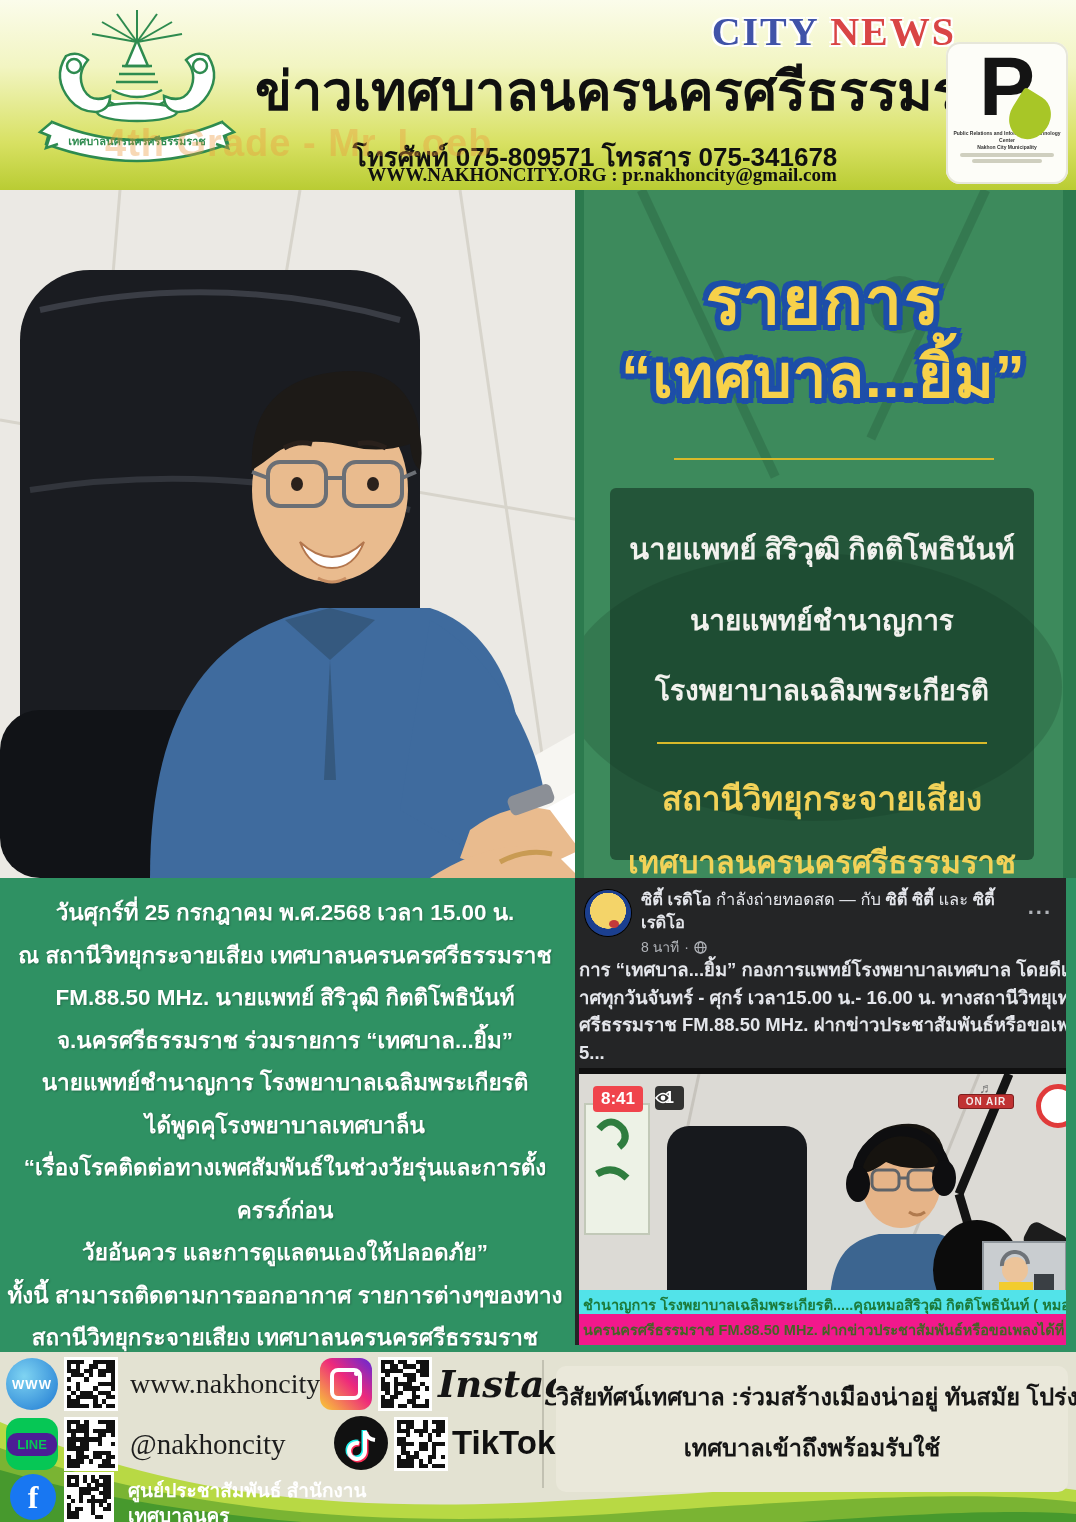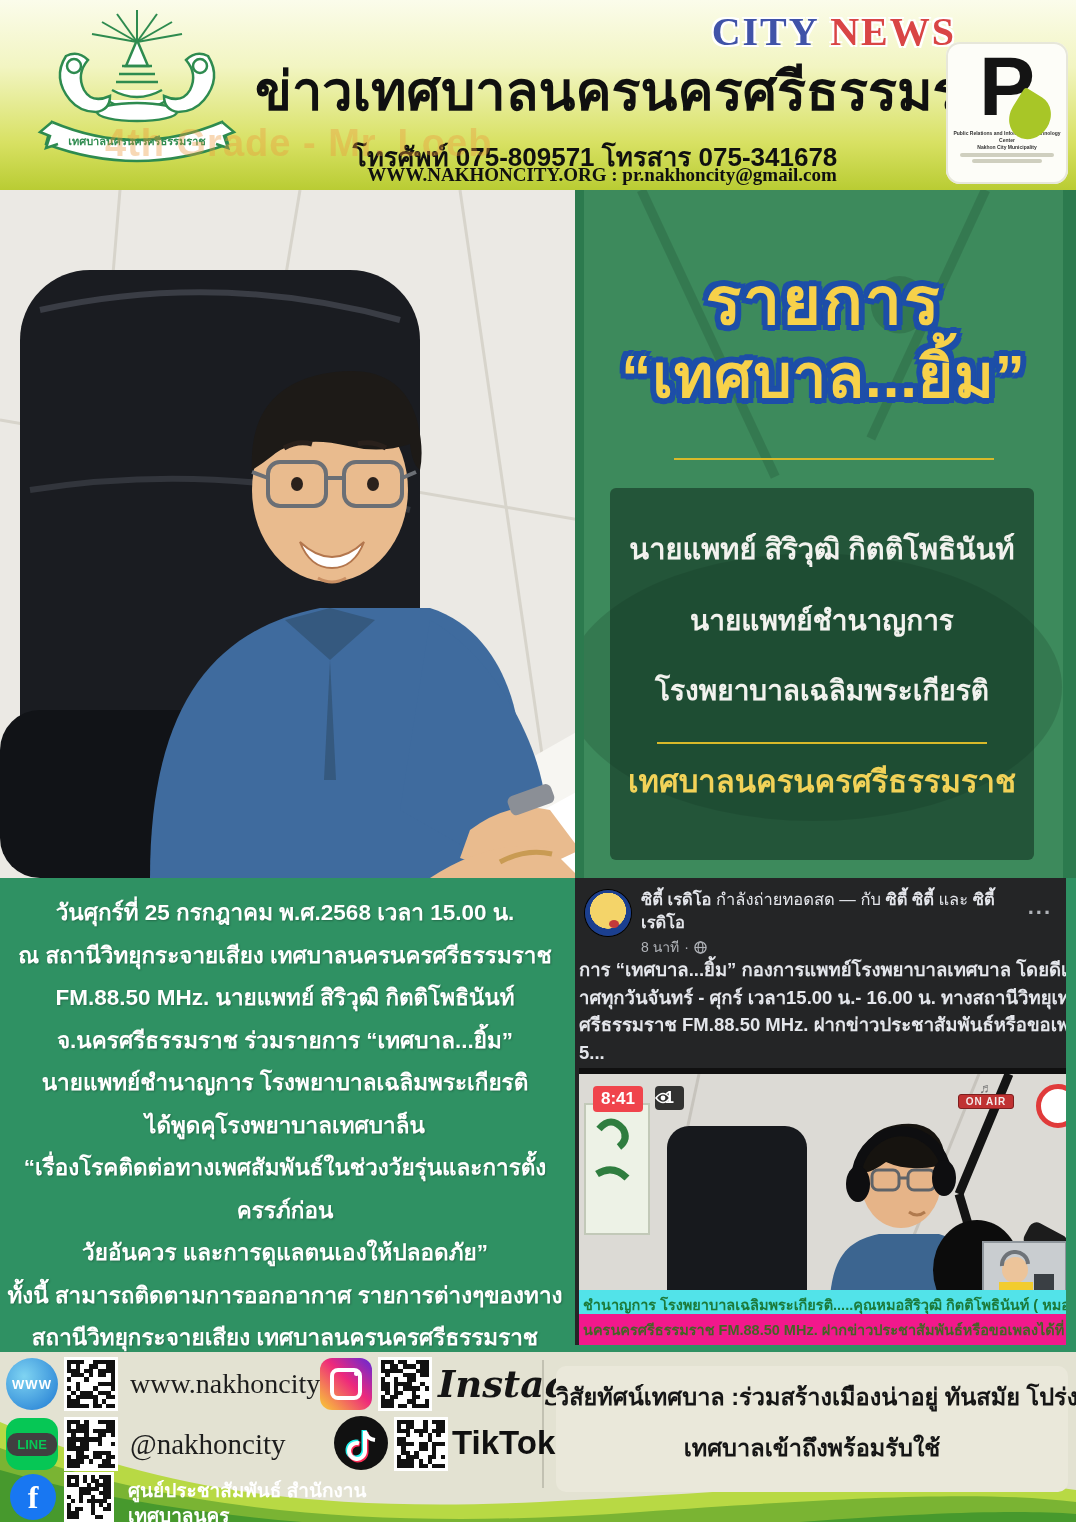--- a/index.html
+++ b/index.html
@@ -94,21 +94,21 @@
   .f-divider{position:absolute;left:542px;top:8px;width:2px;height:128px;background:#c2c1b2;}
   .i-globe{position:absolute;left:6px;top:6px;width:52px;height:52px;border-radius:50%;
            background:radial-gradient(circle at 35% 35%,#7fd4f2,#1d78d2);color:#fff;font-size:13px;
            font-weight:bold;display:flex;align-items:center;justify-content:center;letter-spacing:1px;}
   .i-ig{position:absolute;left:320px;top:6px;width:52px;height:52px;border-radius:12px;
         background:linear-gradient(45deg,#f9ce34,#ee2a7b 55%,#6228d7);}
   .i-ig .lens{width:24px;height:24px;border:4px solid #fff;border-radius:8px;margin:10px auto;position:relative;}
   .i-ig .lens:after{content:"";position:absolute;right:-1px;top:-1px;width:5px;height:5px;background:#fff;border-radius:50%;}
   .i-line{position:absolute;left:6px;top:66px;width:52px;height:52px;border-radius:14px;background:#06c755;
           color:#fff;display:flex;align-items:center;justify-content:center;}
-  .i-line .bub{background:#404040;color:#06c755;font-size:13px;font-weight:bold;border-radius:10px;padding:4px 10px;}
+  .i-line .bub{background:#4c1d95;color:#06c755;font-size:13px;font-weight:bold;border-radius:10px;padding:4px 10px;}
   .i-tt{position:absolute;left:334px;top:64px;width:54px;height:54px;border-radius:50%;background:#111;}
   .i-fb{position:absolute;left:10px;top:122px;width:46px;height:46px;border-radius:50%;background:#1877f2;
         color:#fff;font-size:32px;font-weight:bold;font-family:"Liberation Serif",serif;
         display:flex;align-items:center;justify-content:center;}
   .qr{position:absolute;width:54px;height:54px;background:#fff;padding:3px;box-sizing:border-box;
       display:grid;grid-template-columns:repeat(11,1fr);grid-template-rows:repeat(11,1fr);}
   .qr div{background:#111;}
   .f-web{position:absolute;left:130px;top:16px;font-size:28px;color:#1d1d1d;
          font-family:"Liberation Serif","DejaVu Serif",serif;}
   .f-igl{position:absolute;left:438px;top:10px;font-size:37px;color:#151515;font-style:italic;font-weight:bold;
@@ -219,20 +219,21 @@
         <ellipse cx="240" cy="520" rx="260" ry="140" fill="#0c2417"></ellipse>
       </svg>
       <div class="prog1">รายการ</div>
       <div class="prog2">“เทศบาล...ยิ้ม”</div>
       <div class="panel-hr1"></div>
       <div class="guest-box">
         <div class="guest-name">นายแพทย์ สิริวุฒิ กิตติโพธินันท์</div>
         <div class="guest-pos">นายแพทย์ชำนาญการ</div>
         <div class="guest-hosp">โรงพยาบาลเฉลิมพระเกียรติ</div>
         <div class="guest-hr"></div>
+        <div class="sta1">สถานีวิทยุกระจายเสียง</div>
         <div class="sta2">เทศบาลนครนครศรีธรรมราช</div>
 
       </div>
     </div>
   </div>
 
   <div class="bottom">
     <div class="announce">
       <div>วันศุกร์ที่ 25 กรกฎาคม พ.ศ.2568 เวลา 15.00 น.</div>
       <div>ณ สถานีวิทยุกระจายเสียง เทศบาลนครนครศรีธรรมราช</div>

